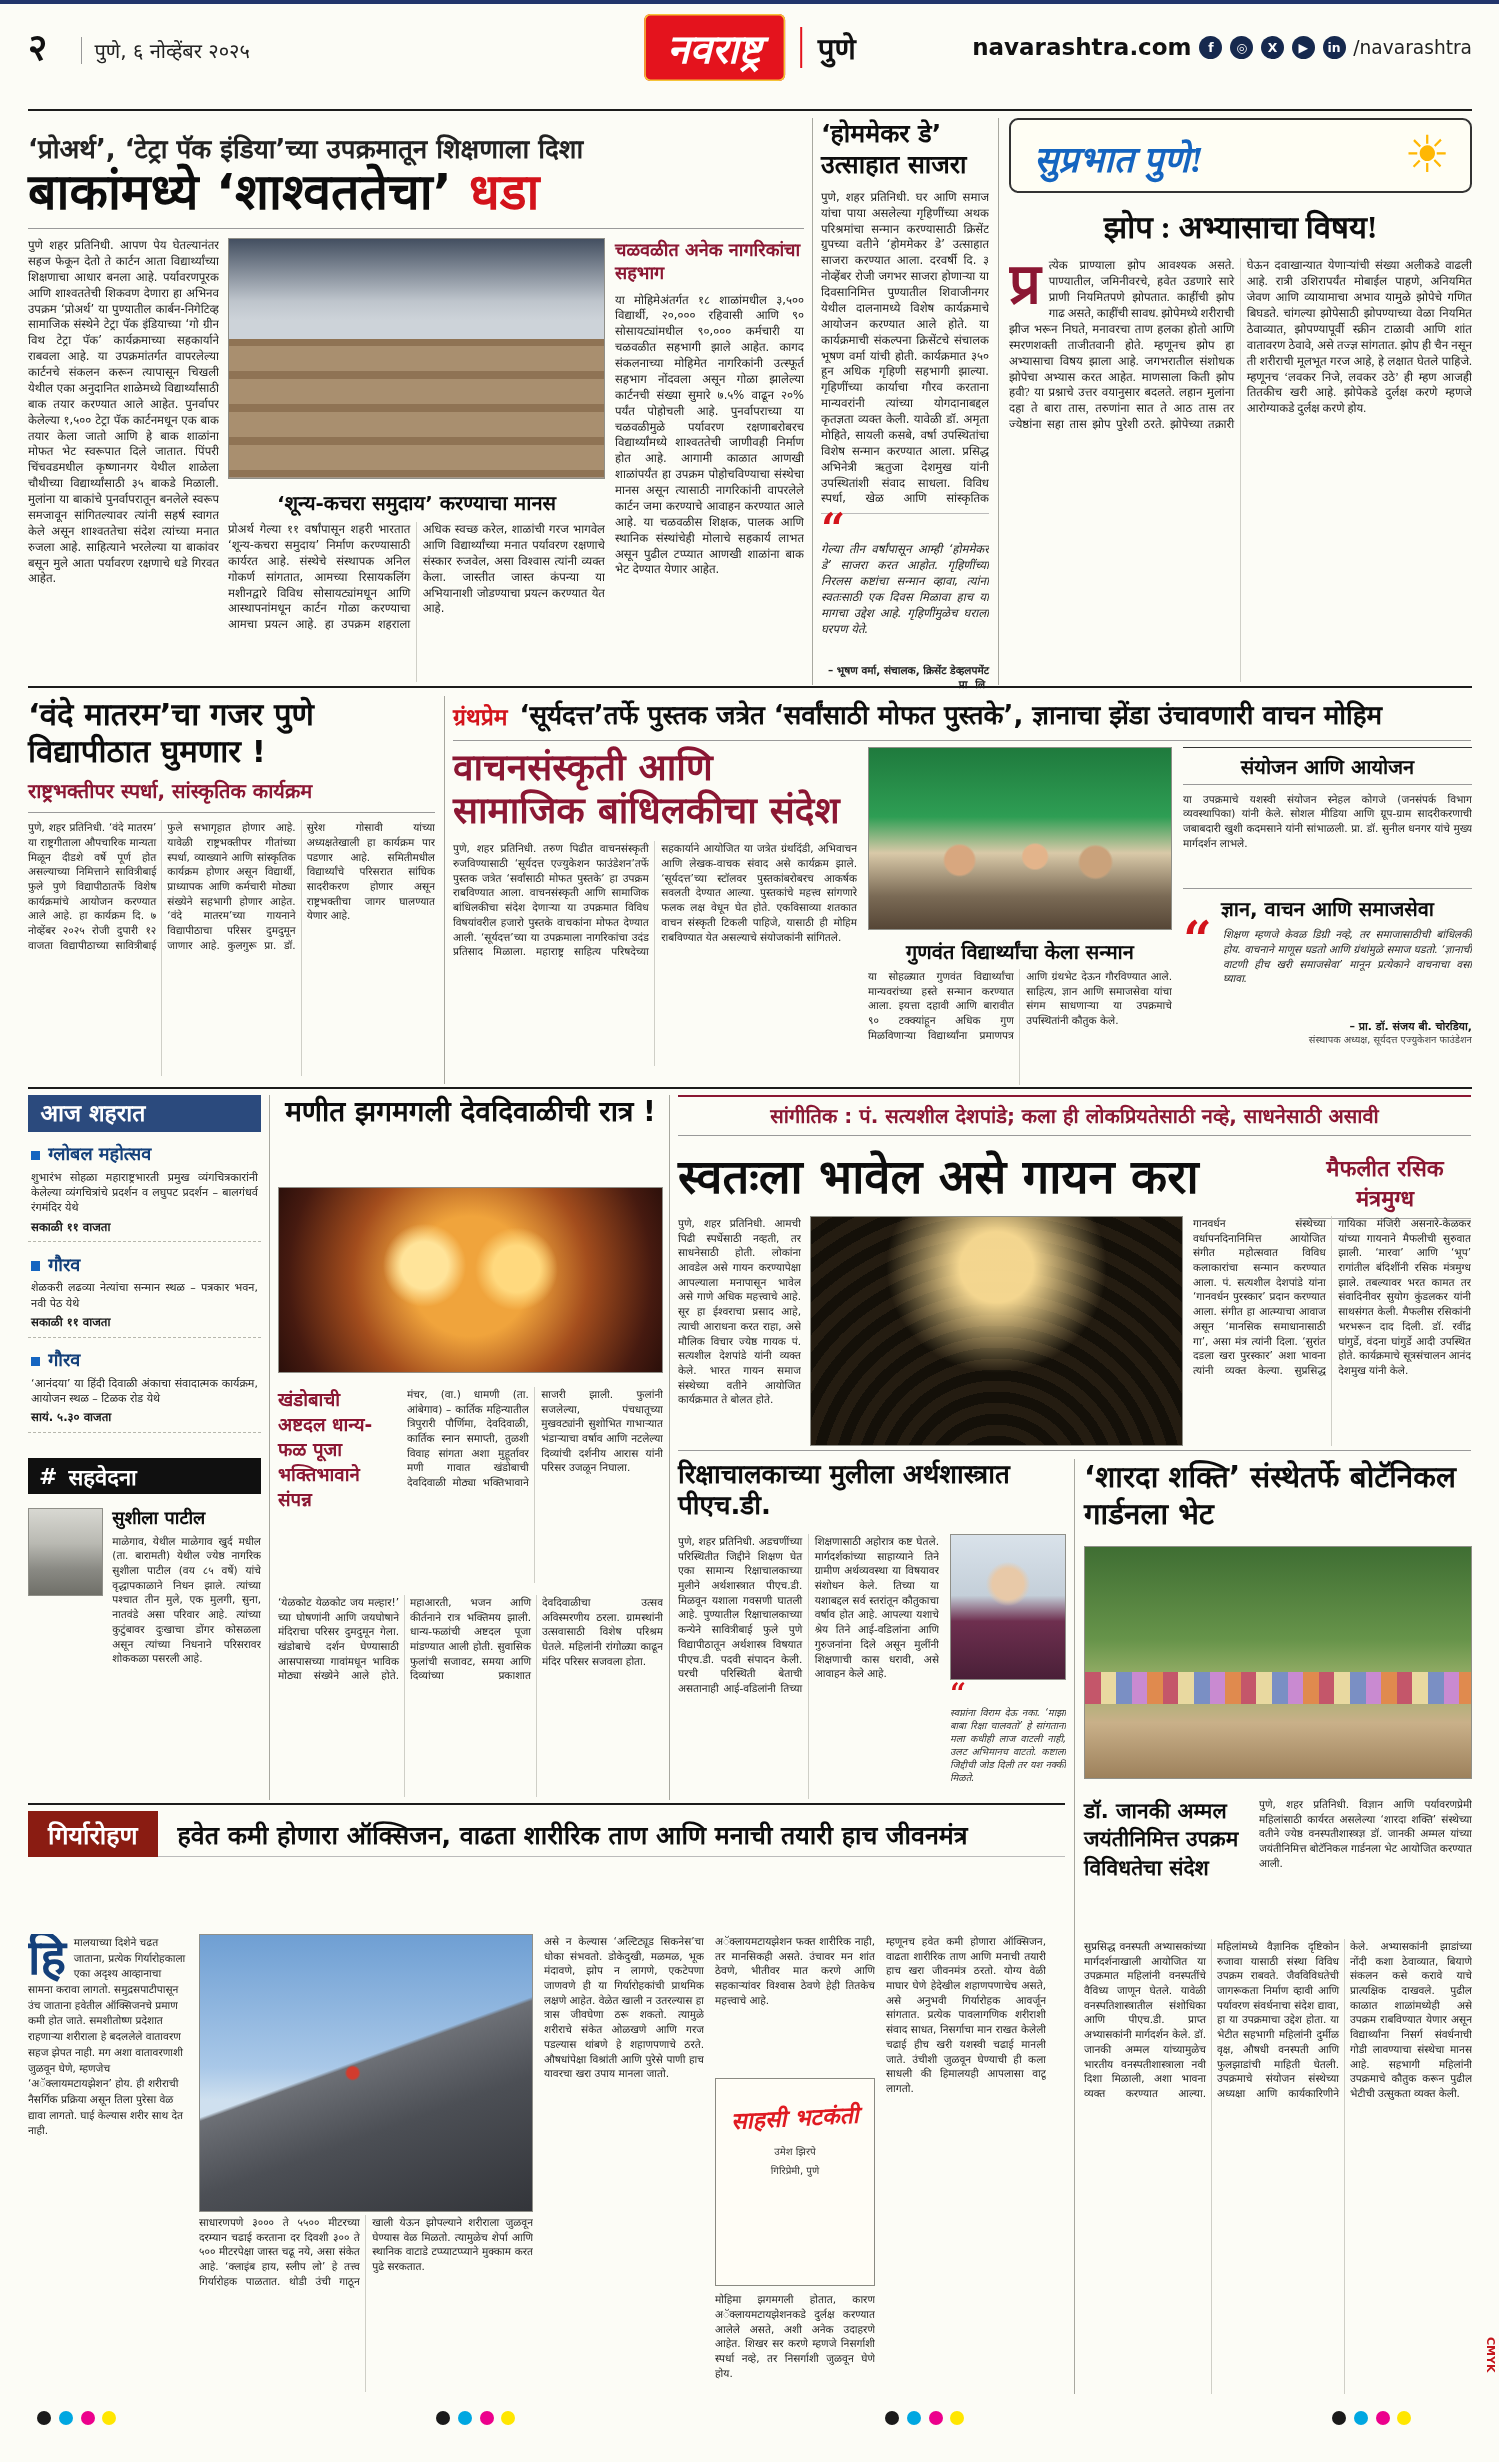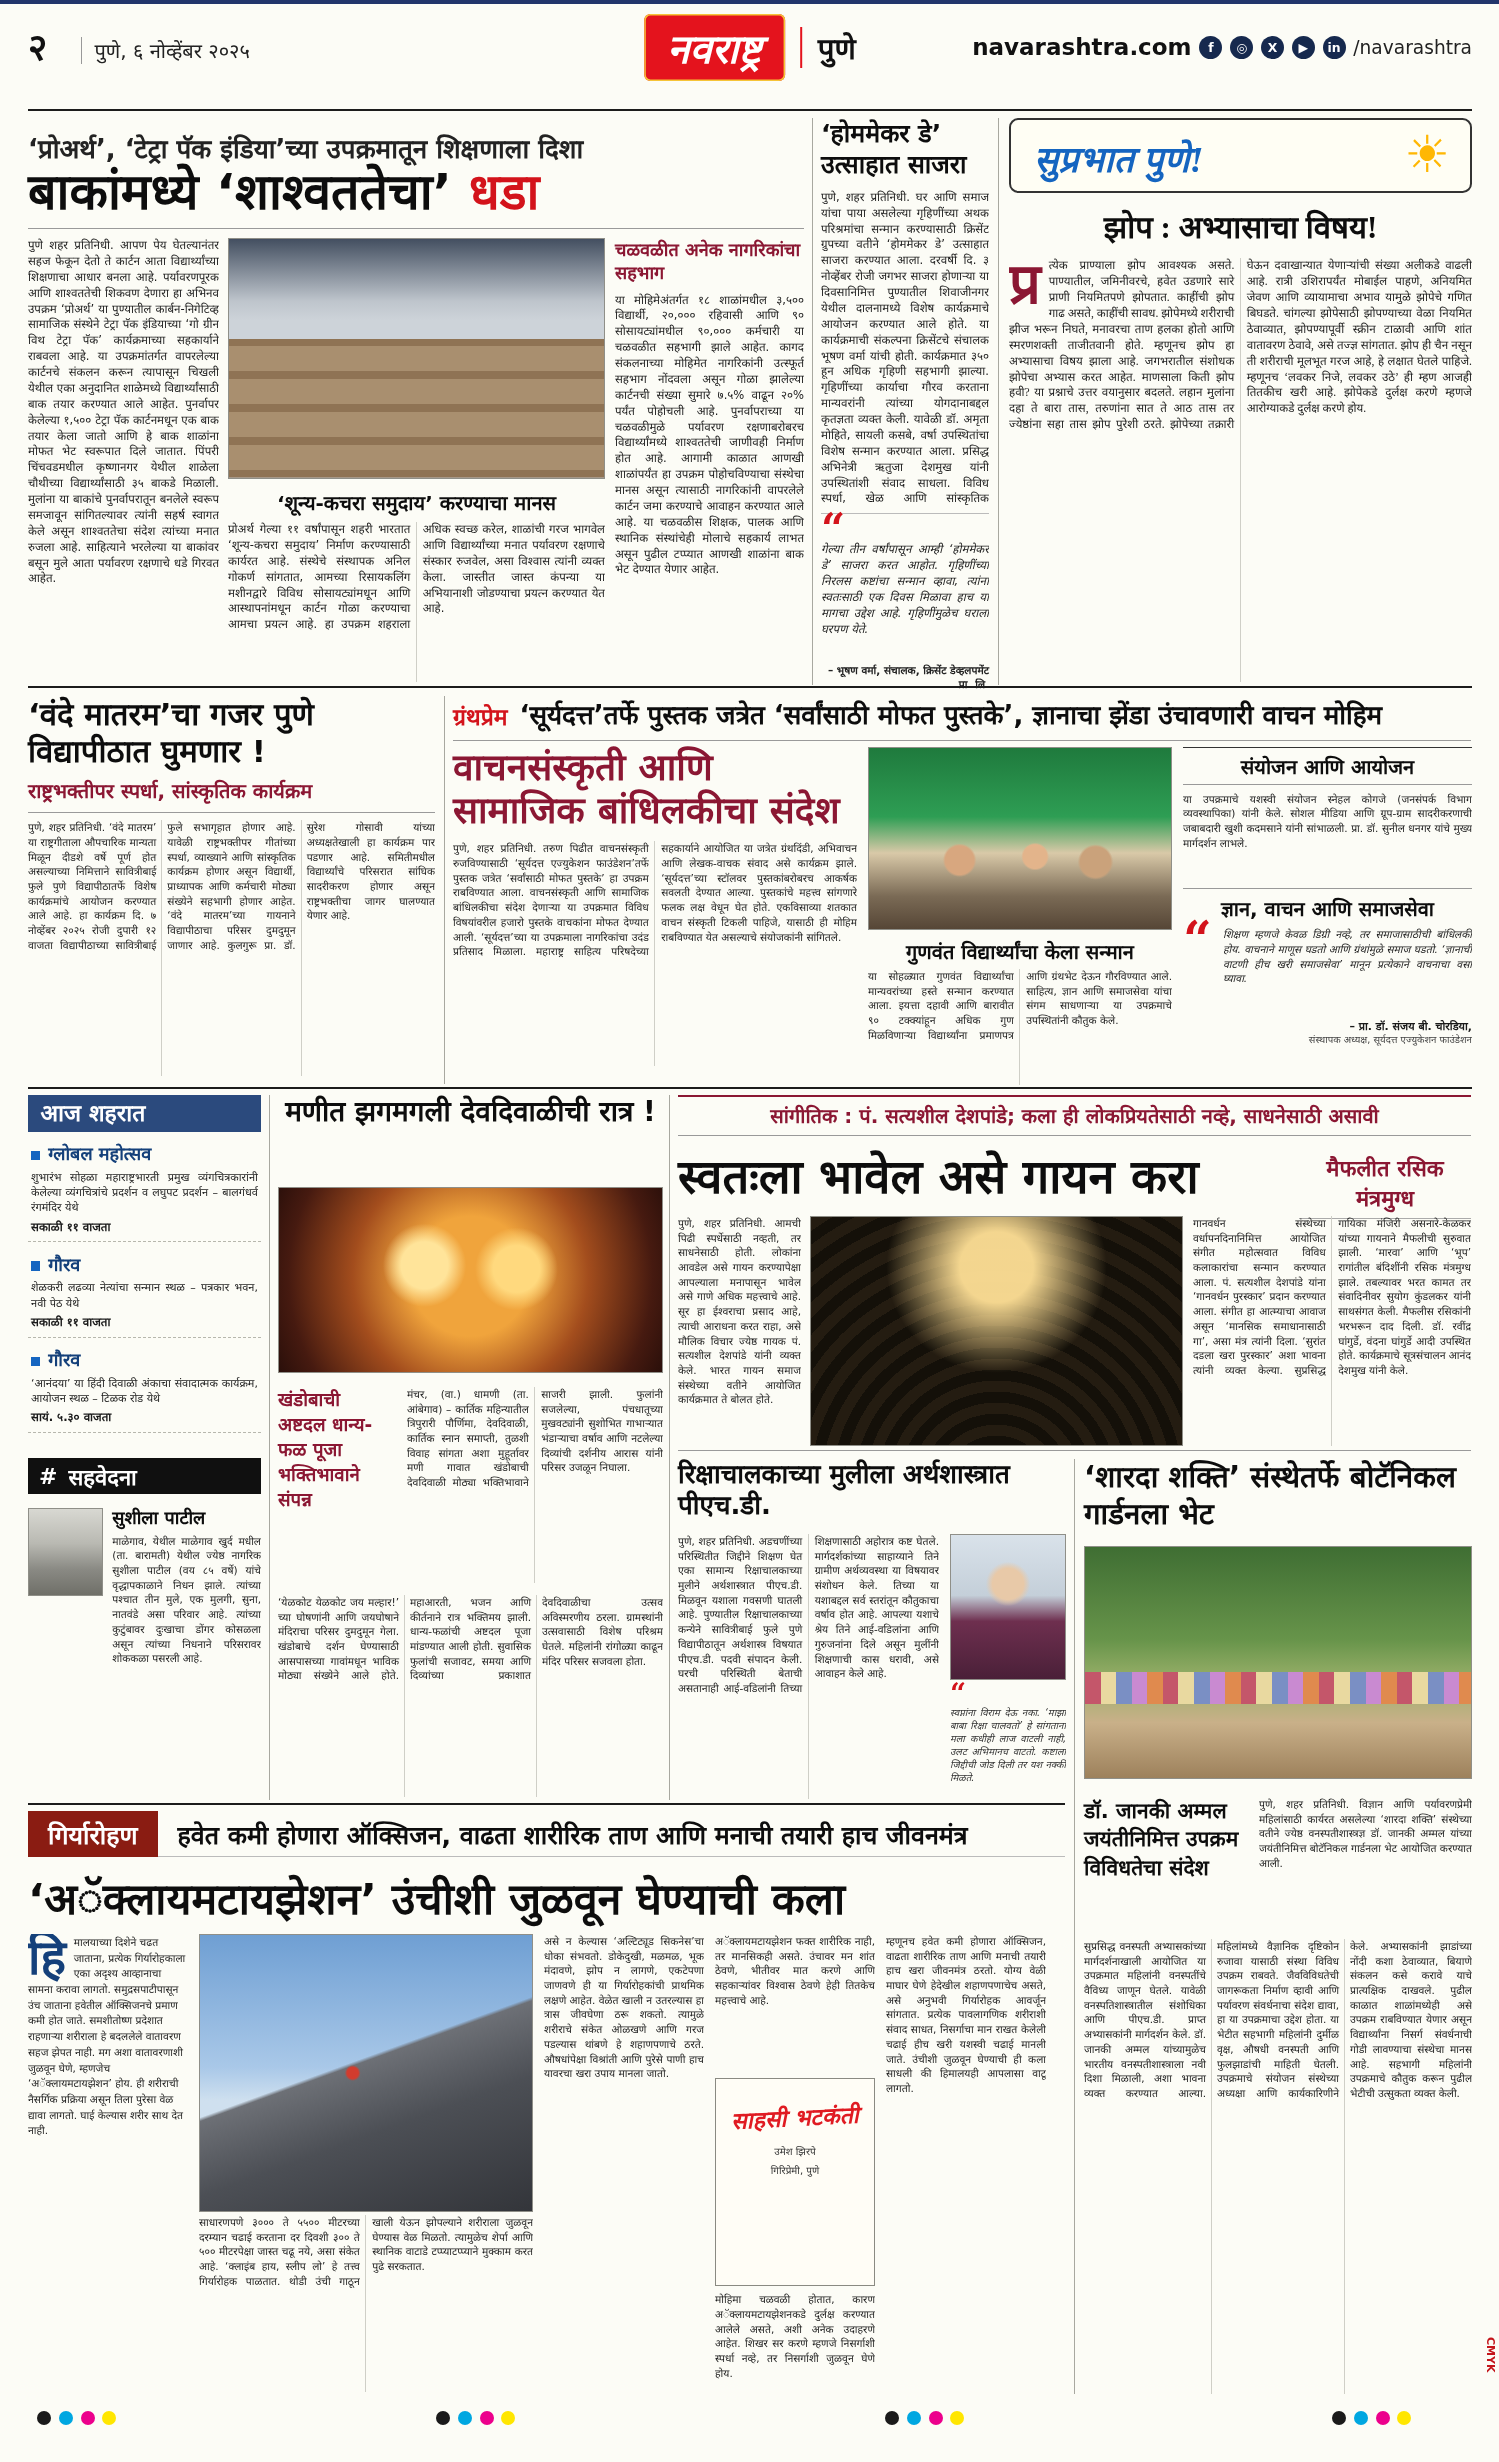--- a/index.html
+++ b/index.html
@@ -244,38 +244,37 @@
     <div class="abs bts" style="left:175px;top:338px;width:213px;height:130px;">पुणे, शहर प्रतिनिधी. विज्ञान आणि पर्यावरणप्रेमी महिलांसाठी कार्यरत असलेल्या ‘शारदा शक्ति’ संस्थेच्या वतीने ज्येष्ठ वनस्पतीशास्त्रज्ञ डॉ. जानकी अम्मल यांच्या जयंतीनिमित्त बोटॅनिकल गार्डनला भेट आयोजित करण्यात आली.</div>
     <div class="abs bts c3" style="left:0;top:480px;width:388px;height:455px;">सुप्रसिद्ध वनस्पती अभ्यासकांच्या मार्गदर्शनाखाली आयोजित या उपक्रमात महिलांनी वनस्पतींचे वैविध्य जाणून घेतले. यावेळी वनस्पतिशास्त्रातील संशोधिका आणि पीएच.डी. प्राप्त अभ्यासकांनी मार्गदर्शन केले. डॉ. जानकी अम्मल यांच्यामुळेच भारतीय वनस्पतीशास्त्राला नवी दिशा मिळाली, अशा भावना व्यक्त करण्यात आल्या. महिलांमध्ये वैज्ञानिक दृष्टिकोन रुजावा यासाठी संस्था विविध उपक्रम राबवते. जैवविविधतेची जागरूकता निर्माण व्हावी आणि पर्यावरण संवर्धनाचा संदेश द्यावा, हा या उपक्रमाचा उद्देश होता. या भेटीत सहभागी महिलांनी दुर्मीळ वृक्ष, औषधी वनस्पती आणि फुलझाडांची माहिती घेतली. उपक्रमाचे संयोजन संस्थेच्या अध्यक्षा आणि कार्यकारिणीने केले. अभ्यासकांनी झाडांच्या नोंदी कशा ठेवाव्यात, बियाणे संकलन कसे करावे याचे प्रात्यक्षिक दाखवले. पुढील काळात शाळांमध्येही असे उपक्रम राबविण्यात येणार असून विद्यार्थ्यांना निसर्ग संवर्धनाची गोडी लावण्याचा संस्थेचा मानस आहे. सहभागी महिलांनी उपक्रमाचे कौतुक करून पुढील भेटीची उत्सुकता व्यक्त केली.</div>
   </div>
 
   <div class="abs rule-h" style="left:28px;top:1803px;width:1037px;"></div>
 
   <div class="abs" style="left:28px;top:1812px;width:1037px;height:45px;display:flex;align-items:center;border-bottom:0.8px solid #bbb;">
     <span style="background:#8a1c12;color:#fff;font-size:25px;font-weight:bold;padding:6.2px 20px;">गिर्यारोहण</span>
     <span class="hl" style="font-size:25px;margin-left:20px;">हवेत कमी होणारा ऑक्सिजन, वाढता शारीरिक ताण आणि मनाची तयारी हाच जीवनमंत्र</span>
   </div>
-  <div class="abs hl" style="left:28px;top:1868px;width:1037px;font-size:43px;">‘अॅक्लायमटायझेशन’ उंचीशी जुळवून घेण्याची कला</div>
   <div class="abs" style="left:28px;top:1934px;width:1037px;height:464px;display:flex;gap:11px;">
     <div style="width:160px;height:464px;overflow:hidden;">
       <span class="dropcap" style="font-size:48px;color:#14407a;">हि</span><span class="bts" style="display:inline;">मालयाच्या दिशेने चढत जाताना, प्रत्येक गिर्यारोहकाला एका अदृश्य आव्हानाचा सामना करावा लागतो. समुद्रसपाटीपासून उंच जाताना हवेतील ऑक्सिजनचे प्रमाण कमी होत जाते. समशीतोष्ण प्रदेशात राहणाऱ्या शरीराला हे बदललेले वातावरण सहज झेपत नाही. मग अशा वातावरणाशी जुळवून घेणे, म्हणजेच ‘अॅक्लायमटायझेशन’ होय. ही शरीराची नैसर्गिक प्रक्रिया असून तिला पुरेसा वेळ द्यावा लागतो. घाई केल्यास शरीर साथ देत नाही.</span>
     </div>
     <div style="width:334px;">
       <div class="photo ph-climber" style="width:334px;height:278px;"></div>
       <div class="bts c2" style="margin-top:3px;height:177px;">साधारणपणे ३००० ते ५५०० मीटरच्या दरम्यान चढाई करताना दर दिवशी ३०० ते ५०० मीटरपेक्षा जास्त चढू नये, असा संकेत आहे. ‘क्लाइंब हाय, स्लीप लो’ हे तत्त्व गिर्यारोहक पाळतात. थोडी उंची गाठून खाली येऊन झोपल्याने शरीराला जुळवून घेण्यास वेळ मिळतो. त्यामुळेच शेर्पा आणि स्थानिक वाटाडे टप्प्याटप्प्याने मुक्काम करत पुढे सरकतात.</div>
     </div>
     <div class="bts" style="width:160px;height:464px;">असे न केल्यास ‘अल्टिट्यूड सिकनेस’चा धोका संभवतो. डोकेदुखी, मळमळ, भूक मंदावणे, झोप न लागणे, एकटेपणा जाणवणे ही या गिर्यारोहकांची प्राथमिक लक्षणे आहेत. वेळेत खाली न उतरल्यास हा त्रास जीवघेणा ठरू शकतो. त्यामुळे शरीराचे संकेत ओळखणे आणि गरज पडल्यास थांबणे हे शहाणपणाचे ठरते. औषधांपेक्षा विश्रांती आणि पुरेसे पाणी हाच यावरचा खरा उपाय मानला जातो.</div>
     <div style="width:160px;">
       <div class="bts" style="height:138px;">अॅक्लायमटायझेशन फक्त शारीरिक नाही, तर मानसिकही असते. उंचावर मन शांत ठेवणे, भीतीवर मात करणे आणि सहकाऱ्यांवर विश्वास ठेवणे हेही तितकेच महत्त्वाचे आहे.</div>
       <div class="adbox" style="height:208px;margin:6.2px 0;">
         <div class="ad-title">साहसी भटकंती</div>
         <div class="ad-line">उमेश झिरपे</div>
         <div class="ad-line">गिरिप्रेमी, पुणे</div>
       </div>
-      <div class="bts" style="height:99px;">मोहिमा चळवळी होतात, कारण अॅक्लायमटायझेशनकडे दुर्लक्ष करण्यात आलेले असते, अशी अनेक उदाहरणे आहेत. शिखर सर करणे म्हणजे निसर्गाशी स्पर्धा नव्हे, तर निसर्गाशी जुळवून घेणे होय.</div>
+      <div class="bts" style="height:99px;">मोहिमा झगमगली होतात, कारण अॅक्लायमटायझेशनकडे दुर्लक्ष करण्यात आलेले असते, अशी अनेक उदाहरणे आहेत. शिखर सर करणे म्हणजे निसर्गाशी स्पर्धा नव्हे, तर निसर्गाशी जुळवून घेणे होय.</div>
     </div>
     <div class="bts" style="width:160px;height:464px;">म्हणूनच हवेत कमी होणारा ऑक्सिजन, वाढता शारीरिक ताण आणि मनाची तयारी हाच खरा जीवनमंत्र ठरतो. योग्य वेळी माघार घेणे हेदेखील शहाणपणाचेच असते, असे अनुभवी गिर्यारोहक आवर्जून सांगतात. प्रत्येक पावलागणिक शरीराशी संवाद साधत, निसर्गाचा मान राखत केलेली चढाई हीच खरी यशस्वी चढाई मानली जाते. उंचीशी जुळवून घेण्याची ही कला साधली की हिमालयही आपलासा वाटू लागतो.</div>
   </div>
 
   <div class="abs" style="left:37px;top:2411px;display:flex;gap:7.8px;">
     <span class="cmyk-dot" style="background:#1a1a1a;"></span>
       <span class="cmyk-dot" style="background:#00a7e1;"></span>
       <span class="cmyk-dot" style="background:#ec008c;"></span>
       <span class="cmyk-dot" style="background:#ffe600;"></span>
   </div>

